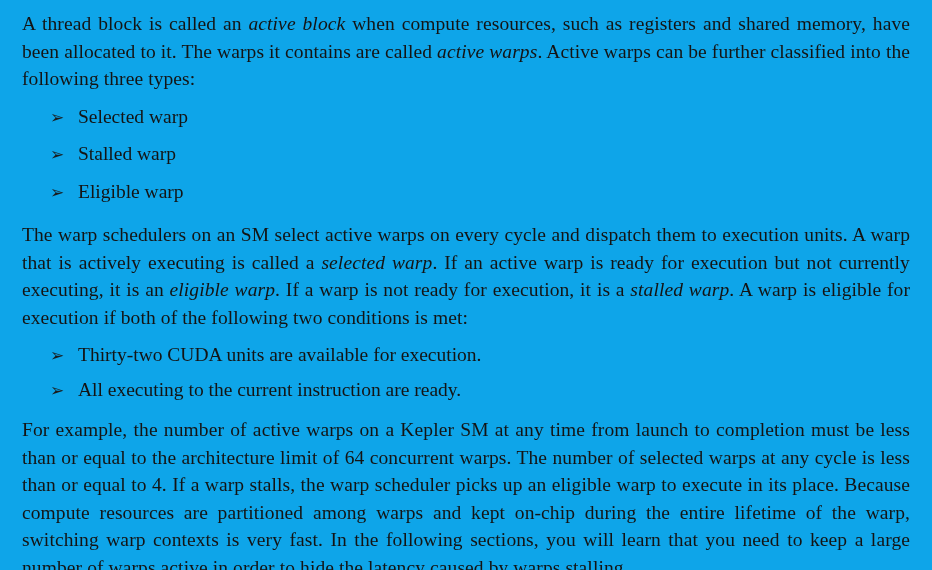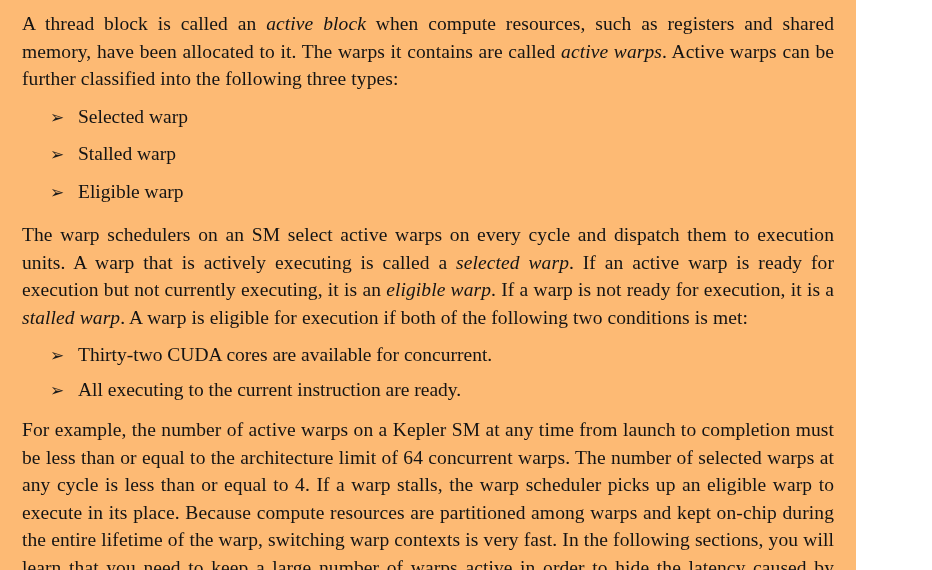--- a/index.html
+++ b/index.html
@@ -9,24 +9,24 @@
   }
   body {
     width: 932px;
     height: 570px;
     overflow: hidden;
     font-family: "Liberation Serif", serif;
     color: #111111;
   }
   .page {
     box-sizing: border-box;
-    width: 856px;
+    width: 932px;
     height: 570px;
     padding: 10px 22px 0 22px;
-    background: #fdba74;
+    background: #0ea5e9;
   }
   p.para {
     margin: 0 0 0 0;
     font-size: 19.5px;
     line-height: 27.5px;
     text-align: justify;
     text-justify: inter-word;
     color: #141414;
     letter-spacing: 0.1px;
   }
@@ -86,21 +86,21 @@
         <li>
           <span class="marker">➢</span>
           <span class="btext">Eligible warp</span>
         </li>
       </ul>
       <div class="gap-small"></div>
       <p class="para"><span>The warp schedulers on an SM select active warps on every cycle and dispatch them to execution units. A warp that is actively executing is called a </span><em>selected warp</em><span>. If an active warp is ready for execution but not currently executing, it is an </span><em>eligible warp</em><span>. If a warp is not ready for execution, it is a </span><em>stalled warp</em><span>. A warp is eligible for execution if both of the following two conditions is met:</span></p>
       <ul class="bullets tight">
         <li>
           <span class="marker">➢</span>
-          <span class="btext">Thirty-two CUDA cores are available for concurrent.</span>
+          <span class="btext">Thirty-two CUDA units are available for execution.</span>
         </li>
         <li>
           <span class="marker">➢</span>
           <span class="btext">All executing to the current instruction are ready.</span>
         </li>
       </ul>
       <div class="gap-small"></div>
       <p class="para"><span>For example, the number of active warps on a Kepler SM at any time from launch to completion must be less than or equal to the architecture limit of 64 concurrent warps. The number of selected warps at any cycle is less than or equal to 4. If a warp stalls, the warp scheduler picks up an eligible warp to execute in its place. Because compute resources are partitioned among warps and kept on-chip during the entire lifetime of the warp, switching warp contexts is very fast. In the following sections, you will learn that you need to keep a large number of warps active in order to hide the latency caused by warps stalling.</span></p>
     </div>
 </div>

